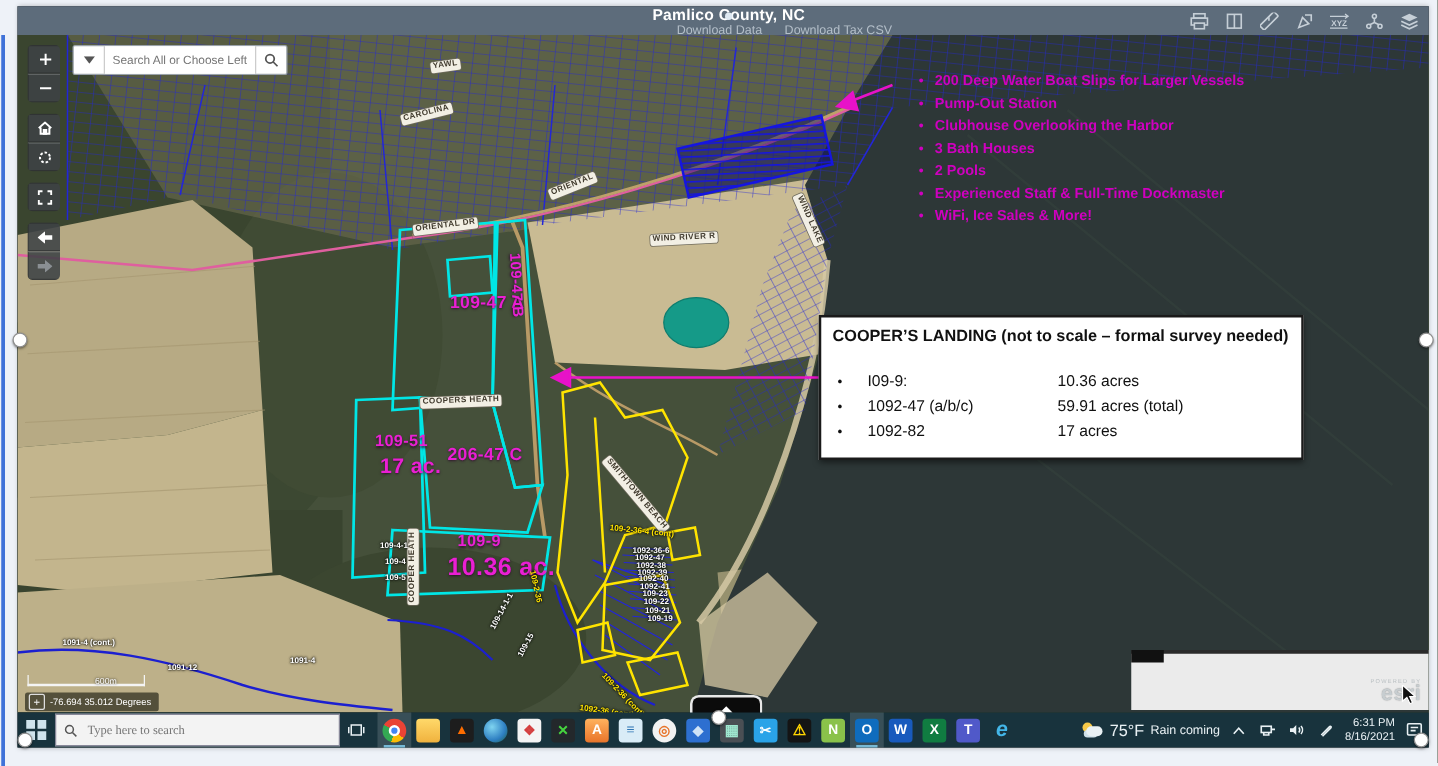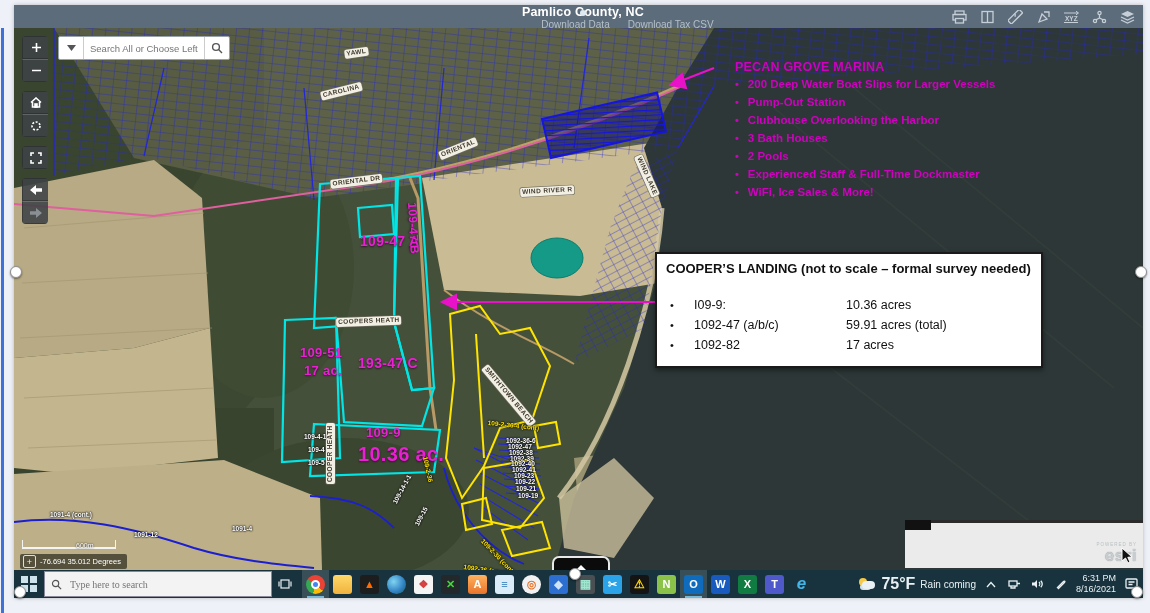--- a/index.html
+++ b/index.html
@@ -90,21 +90,21 @@
   .app-outlook{background:#0f6cbd;color:#fff;}
   .app-word{background:#185abd;color:#fff;}
   .app-excel{background:#107c41;color:#fff;}
   .app-teams{background:#5059c9;color:#fff;}
   .app-ie{background:transparent;color:#43b6e8;font-style:italic;font-size:17px;}
   .tray{position:absolute;right:4px;top:0;height:28px;display:flex;align-items:center;gap:8px;color:#e9f1f4;}
   .weather{display:flex;align-items:center;gap:5px;cursor:pointer;}
   .weather-ic{position:relative;width:18px;height:13px;}
   .weather-ic::before{content:"";position:absolute;left:1px;top:0;width:8px;height:8px;border-radius:50%;background:#f7c948;}
   .weather-ic::after{content:"";position:absolute;left:4px;top:3px;width:13px;height:8px;border-radius:5px;background:#e9f1f4;box-shadow:-3px 2px 0 -1px #cfe0e8;}
-  .wtemp{font-size:16px;font-weight:bold;}
+  .wtemp{font-size:13px;font-weight:normal;}
   .wdesc{font-size:10px;}
   .trayic{display:flex;align-items:center;justify-content:center;width:15px;height:16px;cursor:pointer;}
   .trayic svg{stroke:#e9f1f4;fill:none;stroke-width:1.3;}
   .clock{font-size:9px;text-align:right;line-height:1.2;cursor:pointer;}
   
   .blue-line{position:absolute;left:1px;top:28px;width:3px;height:585px;background:#3f72d8;z-index:40;}
   .handle{position:absolute;width:10px;height:10px;border-radius:50%;background:#fff;border:1px solid #8f8f8f;box-shadow:0 1px 2px rgba(0,0,0,.45);z-index:50;}
 </style>
 </head>
 <body>
@@ -259,22 +259,22 @@
         <span class="mlabel road" style="left: 506px; top: 160px; transform: rotate(-3deg);">WIND RIVER R</span>
         <span class="mlabel road" style="left: 628px; top: 126px; transform: rotate(66deg);">WIND LAKE</span>
         <span class="mlabel road" style="left: 322px; top: 290px; transform: rotate(-2deg);">COOPERS HEATH</span>
         <span class="mlabel road" style="left: 312px; top: 456px; transform: rotate(-90deg);">COOPER HEATH</span>
         <span class="mlabel road" style="left: 474px; top: 336px; transform: rotate(50deg);">SMITHTOWN BEACH</span>
       </div>
     <div id="parcel-labels">
         <span class="mlabel mag" style="left: 346px; top: 206px; font-size: 14px;">109-47 A</span>
         <span class="mlabel mag" style="left: 404px; top: 174px; transform: rotate(87deg); font-size: 12px;">109-47 B</span>
         <span class="mlabel mag" style="left: 286px; top: 318px; font-size: 13px;">109-51</span>
-        <span class="mlabel mag" style="left: 290px; top: 336px; font-size: 13px;">17 ac.</span>
-        <span class="mlabel mag" style="left: 344px; top: 328px; font-size: 14px;">193-47 C</span>
+        <span class="mlabel mag" style="left: 290px; top: 336px; font-size: 17px;">17 ac.</span>
+        <span class="mlabel mag" style="left: 344px; top: 328px; font-size: 14px;">206-47 C</span>
         <span class="mlabel mag" style="left: 352px; top: 398px; font-size: 13px;">109-9</span>
         <span class="mlabel mag" style="left: 344px; top: 416px; font-size: 20px;">10.36 ac.</span>
       </div>
     <div id="small-labels">
         <span class="mlabel wht" style="left: 36px; top: 484px;">1091-4 (cont.)</span>
         <span class="mlabel wht" style="left: 120px; top: 504px;">1091-12</span>
         <span class="mlabel wht" style="left: 218px; top: 498px;">1091-4</span>
         <span class="mlabel wht" style="left: 290px; top: 406px;">109-4-1</span>
         <span class="mlabel wht" style="left: 294px; top: 419px;">109-4</span>
         <span class="mlabel wht" style="left: 294px; top: 432px;">109-5</span>
@@ -355,21 +355,20 @@
         <div class="nbtn">
             <svg width="12" height="10" viewBox="0 0 12 10">
               <polygon points="12,5 6,0 6,3.2 0,3.2 0,6.8 6,6.8 6,10" fill="#8a8f93" stroke="none"></polygon>
             </svg>
           </div>
       </div>
     </div>
 
     
     <div class="marina" style="color: rgb(207, 0, 191);">
-      <div class="marina-title">PECAN GROVE MARINA</div>
       <div>
           <div class="marina-item">
             <span class="bullet">•</span>
             <span>200 Deep Water Boat Slips for Larger Vessels</span>
           </div>
           <div class="marina-item">
             <span class="bullet">•</span>
             <span>Pump-Out Station</span>
           </div>
           <div class="marina-item">

